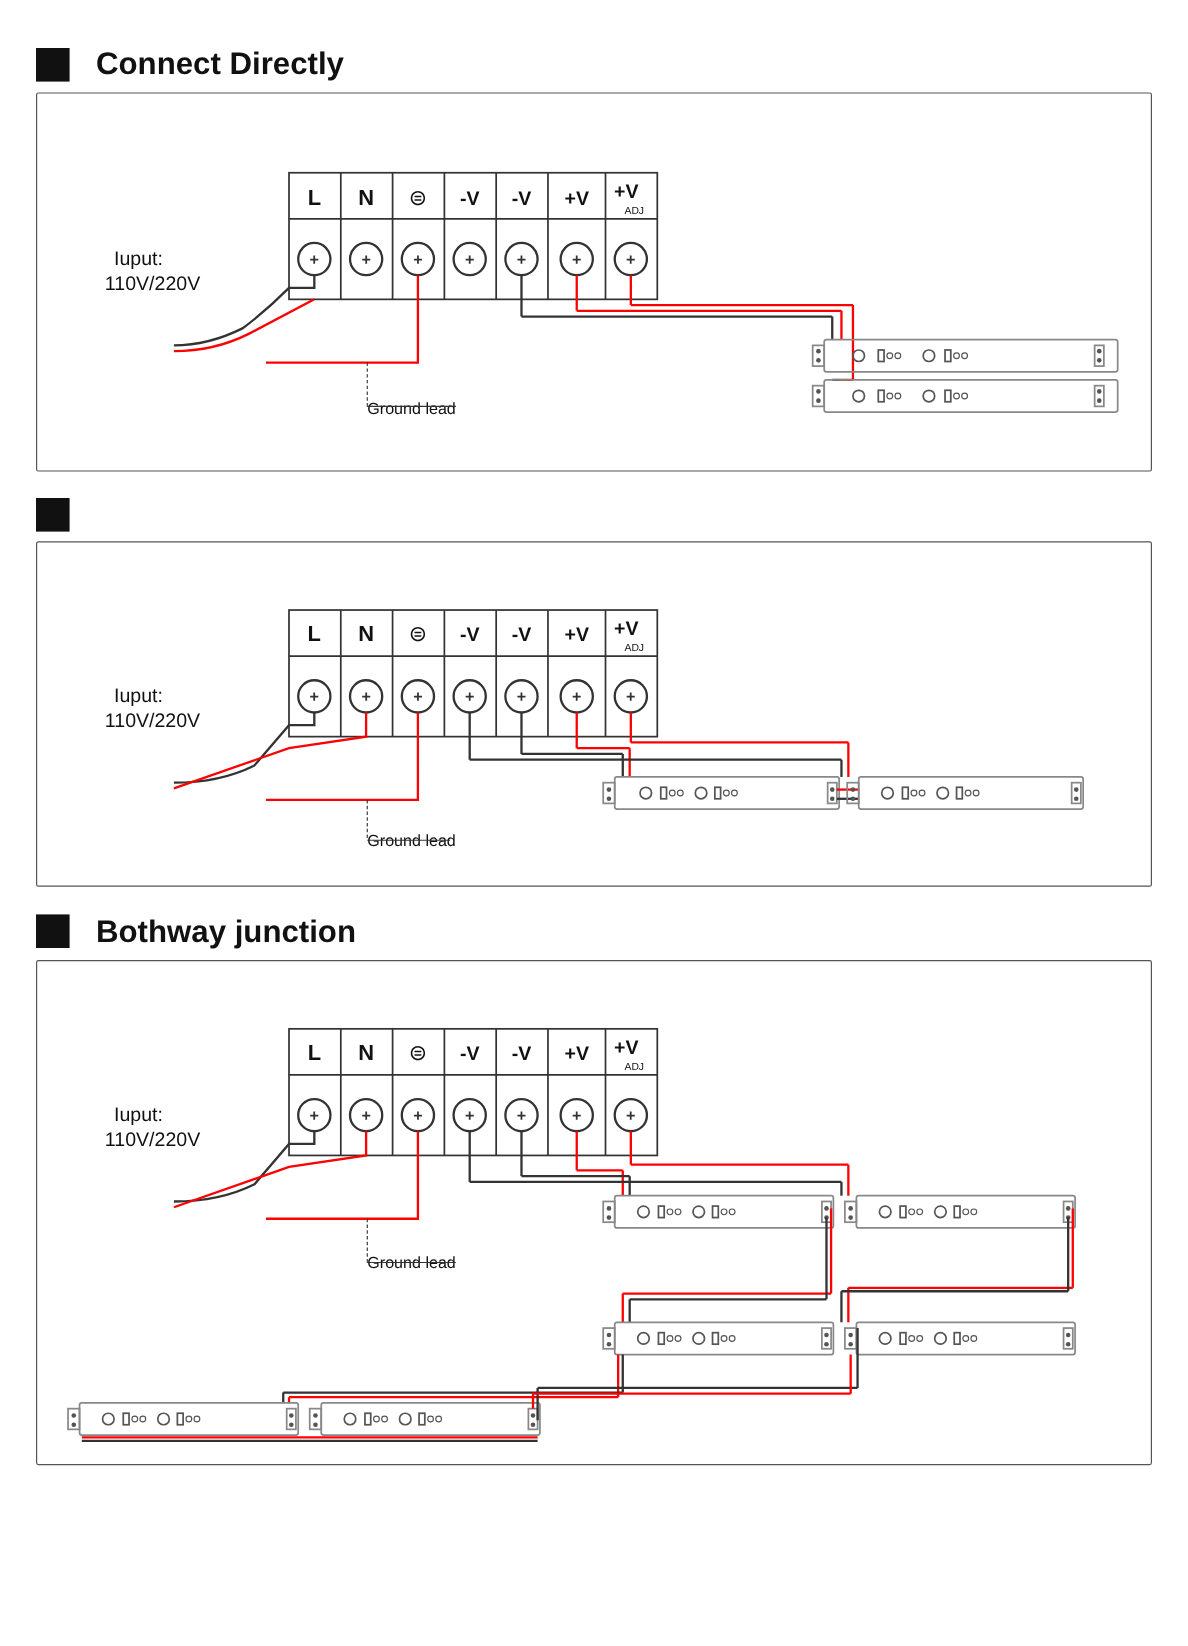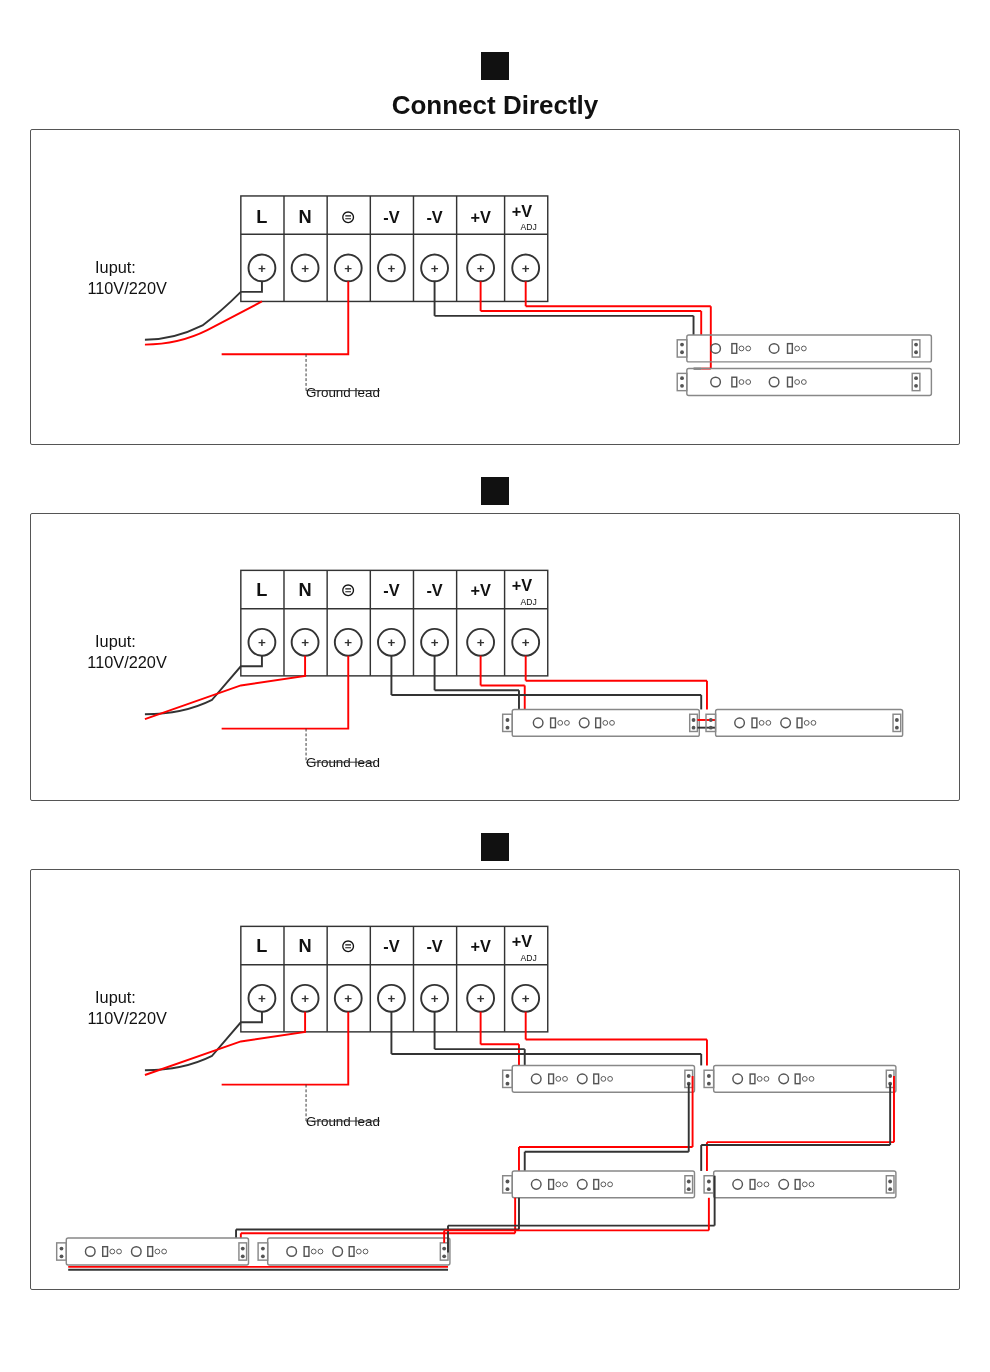--- a/index.html
+++ b/index.html
@@ -7,24 +7,23 @@
       width: 990px;
       min-height: 1372px;
       background: #fff;
       font-family: Arial, sans-serif;
       padding: 20px 30px;
     }
 
     .section-title {
       display: flex;
       align-items: center;
-      gap: 10px;
+      gap: 22px;
       margin-bottom: 8px;
-      margin-top: 32px;
-      flex-direction: column;
+      margin-top: 18px;
     }
     .section-title .black-square {
       width: 28px;
       height: 28px;
       background: #111;
       flex-shrink: 0;
     }
     .section-title h2 {
       font-size: 26px;
       font-weight: 900;
@@ -272,20 +271,21 @@
     <circle cx="797" cy="199" r="2.5" fill="none" stroke="#555" stroke-width="1"></circle>
     <rect x="880" y="190" width="8" height="18" fill="none" stroke="#888" stroke-width="1.5"></rect>
     <circle cx="884" cy="196" r="2" fill="#555"></circle>
     <circle cx="884" cy="204" r="2" fill="#555"></circle>
 
   </svg>
 </div>
 
 <div class="section-title">
   <div class="black-square"></div>
+  <h2>Bothway junction</h2>
 </div>
 
 <div class="diagram-box">
   <svg class="diagram-svg" viewBox="0 0 930 400">
 
     <text x="48" y="120" font-size="17" font-family="Arial" fill="#111">Iuput:</text>
     <text x="40" y="142" font-size="17" font-family="Arial" fill="#111">110V/220V</text>
 
     <rect x="200" y="40" width="320" height="110" fill="none" stroke="#333" stroke-width="1.5"></rect>
     <line x1="200" y1="80" x2="520" y2="80" stroke="#333" stroke-width="1.5"></line>

